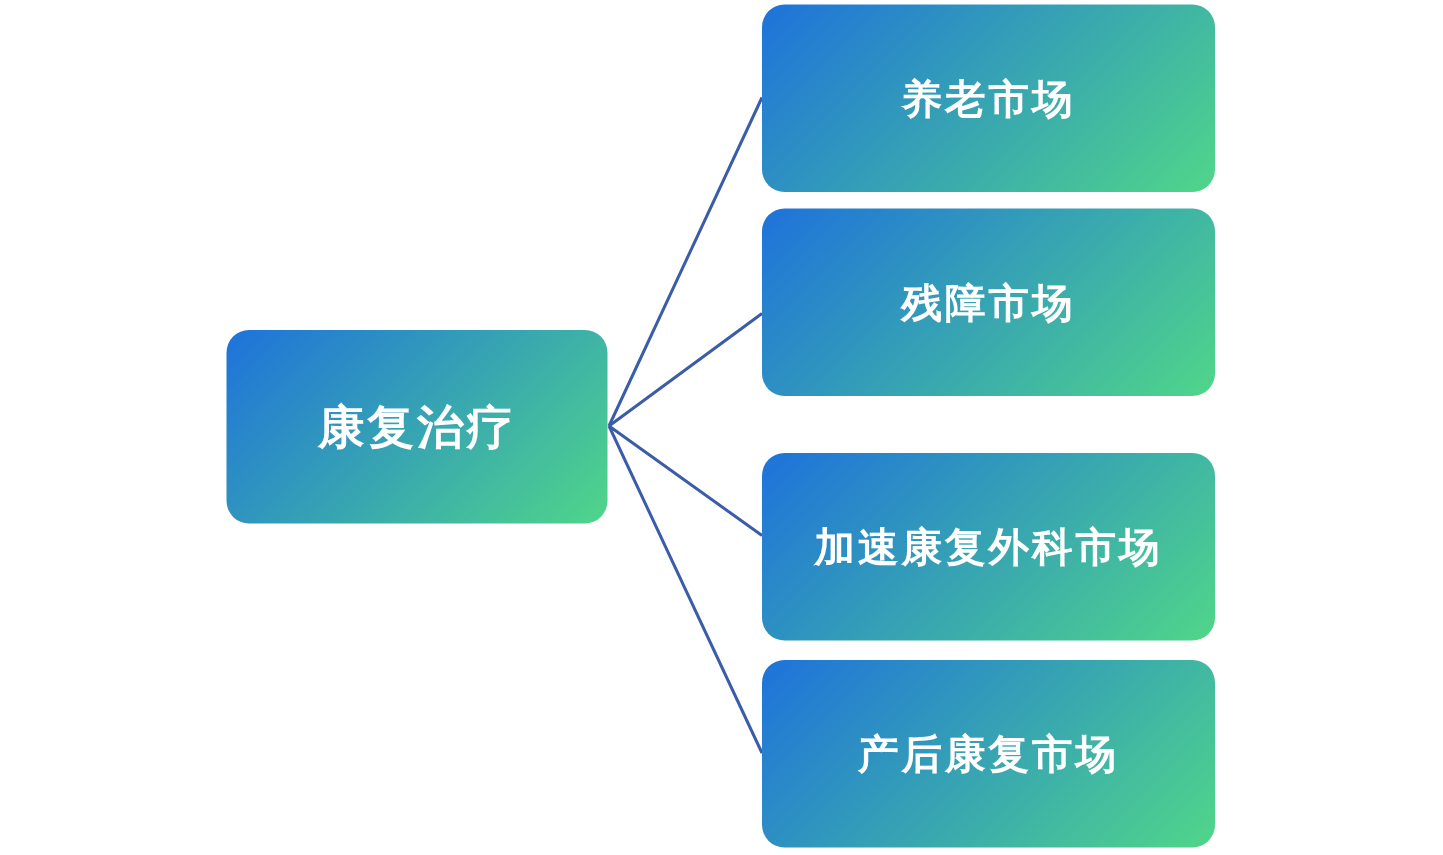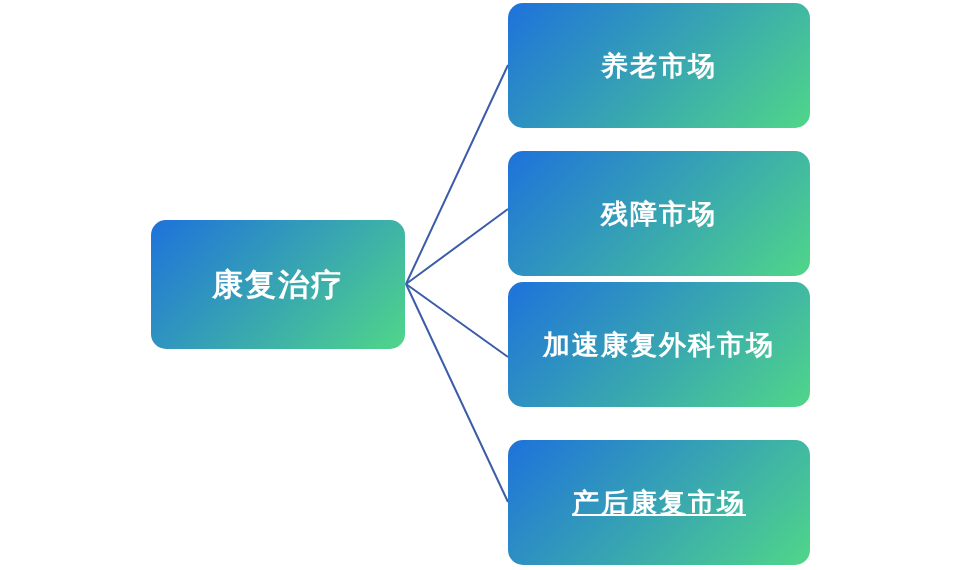--- a/index.html
+++ b/index.html
@@ -51,23 +51,23 @@
     gap: 32px;
     letter-spacing: 2px;
   }
   .node-child {
     left: 508px;
     width: 302px; height: 125px;
     font-size: 27px;
     letter-spacing: 2px;
   }
   .node-child-0 { top: 3px; }
-  .node-child-1 { top: 151px; text-align: right; }
-  .node-child-2 { top: 282px; }
-  .node-child-3 { top: 440px; text-decoration: underline; }
+  .node-child-1 { top: 139px; text-align: right; }
+  .node-child-2 { top: 302px; }
+  .node-child-3 { top: 440px; }
 </style>
 </head>
 <body>
 
 <div class="canvas">
 
   <svg class="connectors" viewBox="0 0 962 570" xmlns="http://www.w3.org/2000/svg">
     <line x1="406" y1="284" x2="508" y2="65"></line>
     <line x1="406" y1="284" x2="508" y2="209"></line>
     <line x1="406" y1="284" x2="508" y2="357"></line>

